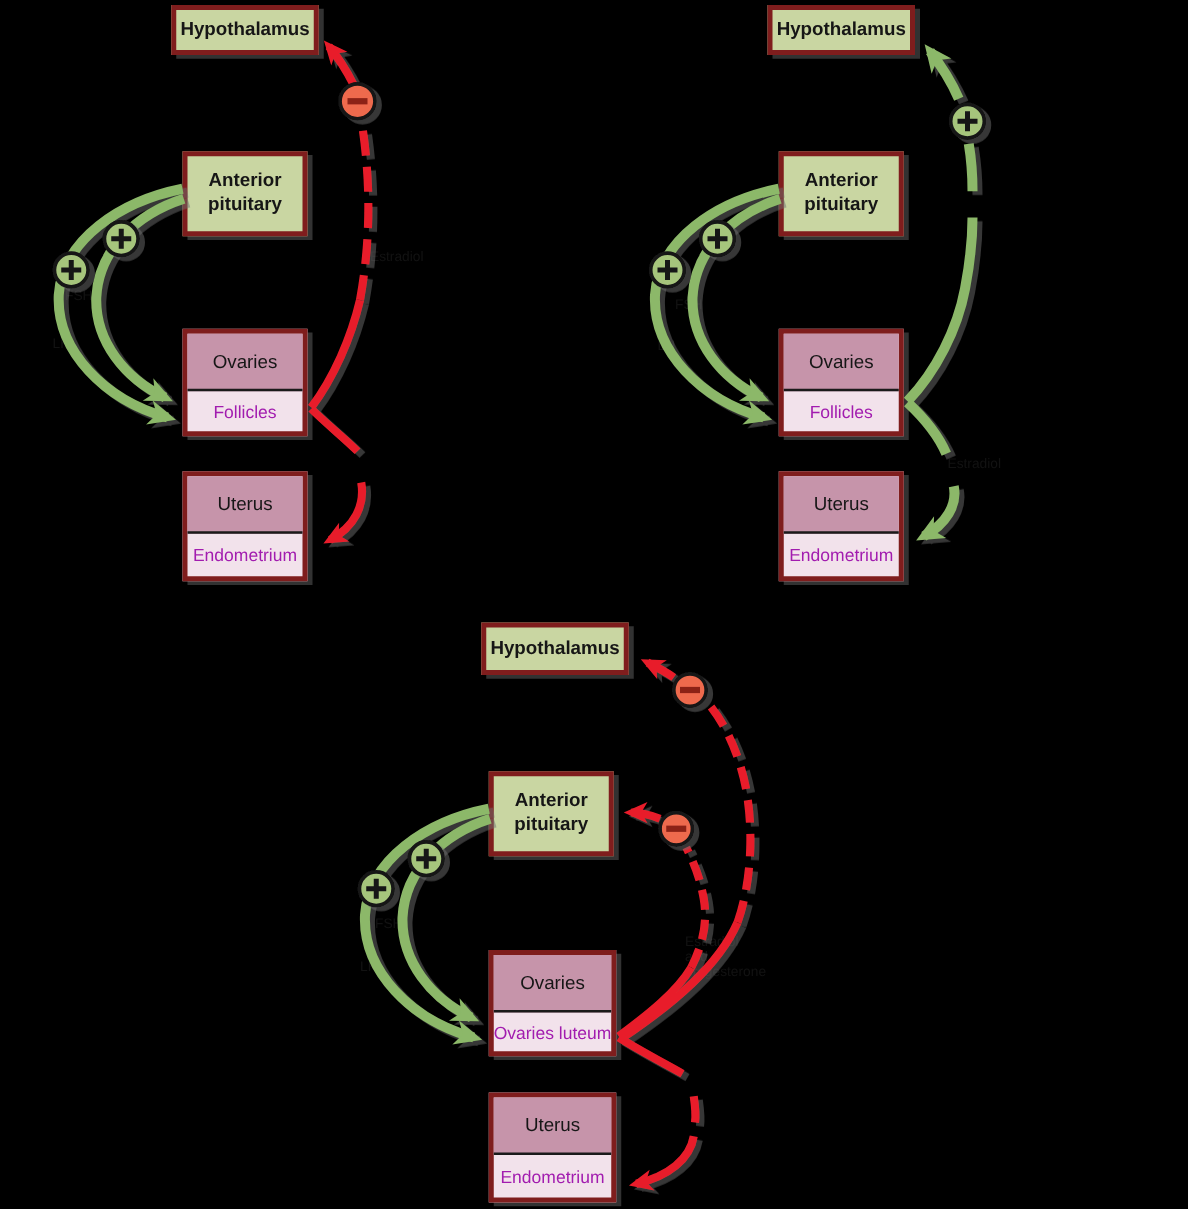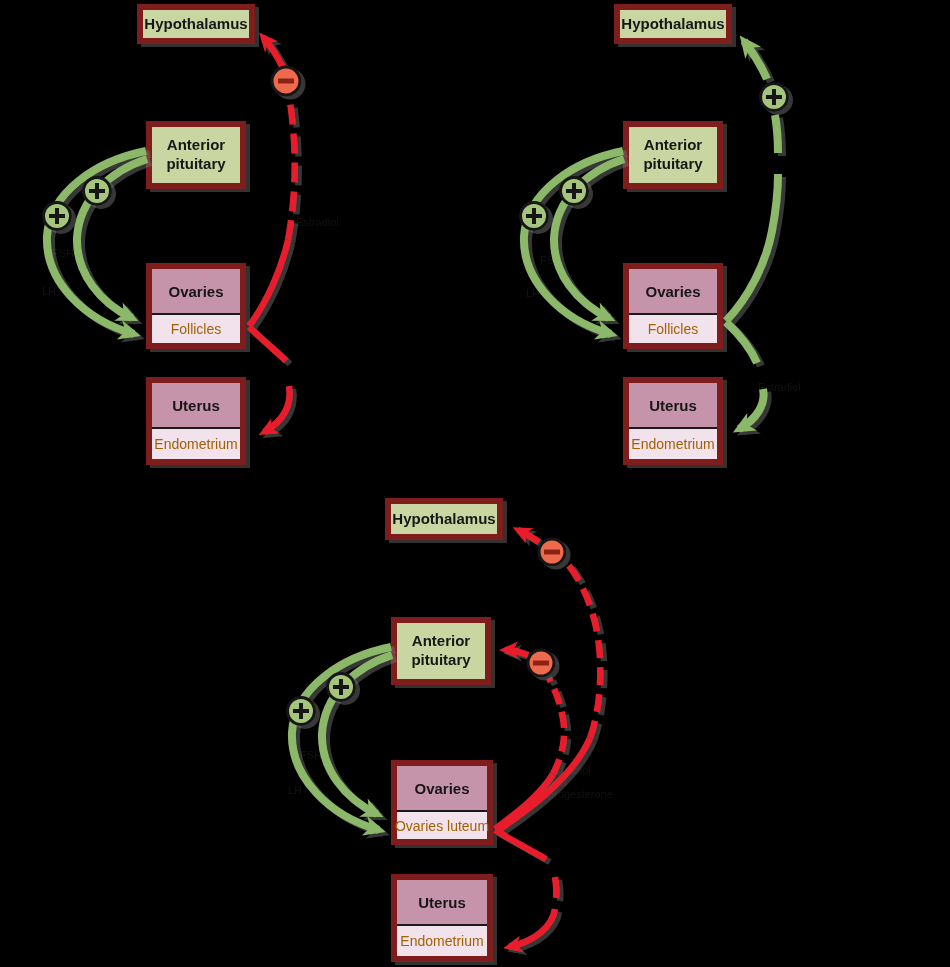--- a/index.html
+++ b/index.html
@@ -1,40 +1,40 @@
 <!DOCTYPE html>
 <html><head>
 <meta charset="utf-8">
 <style>
   html,body{margin:0;padding:0;background:#000;}
   .canvas{
     position:relative;width:950px;height:967px;background:#000000;overflow:hidden;
     font-family:"Liberation Sans",sans-serif;
   }
   .box{
-    position:absolute;border:6px solid #7f1d1d;box-sizing:border-box;
+    position:absolute;border:4px solid #7f1d1d;box-sizing:border-box;
     box-shadow:4px 3px 0 rgba(110,110,110,0.45);
   }
   .gland{
     background:#c9d6a2;display:flex;align-items:center;justify-content:center;
     text-align:center;font-weight:bold;font-size:15px;color:#161616;line-height:1.25;
   }
   .organ{display:flex;flex-direction:column;background:#f2e2eb;}
   .organ .hdr{
     height:44px;flex:0 0 44px;background:#c694aa;border-bottom:2px solid #1a1a1a;
     display:flex;align-items:center;justify-content:center;
-    font-weight:bold;font-size:15px;color:#161616;
+    font-weight:normal;font-size:15px;color:#161616;
   }
   .organ .sub{
     flex:1;display:flex;align-items:center;justify-content:center;
-    font-size:14px;color:#a16207;white-space:nowrap;
+    font-size:14px;color:#a21caf;white-space:nowrap;
   }
   .arrows{position:absolute;left:0;top:0;z-index:5;pointer-events:none;}
   .ghost{
-    position:absolute;z-index:2;font-size:11px;color:#121212;white-space:nowrap;margin-top:16px;
+    position:absolute;z-index:2;font-size:11px;color:#121212;white-space:nowrap;
   }
   .ghost.wrap{white-space:normal;width:64px;line-height:1.1;}
 </style>
 </head>
 <body>
 
 <div class="canvas">
 
   <div class="box gland" style="left:137px;top:4px;width:118px;height:40px;">
     <span>Hypothalamus</span>

